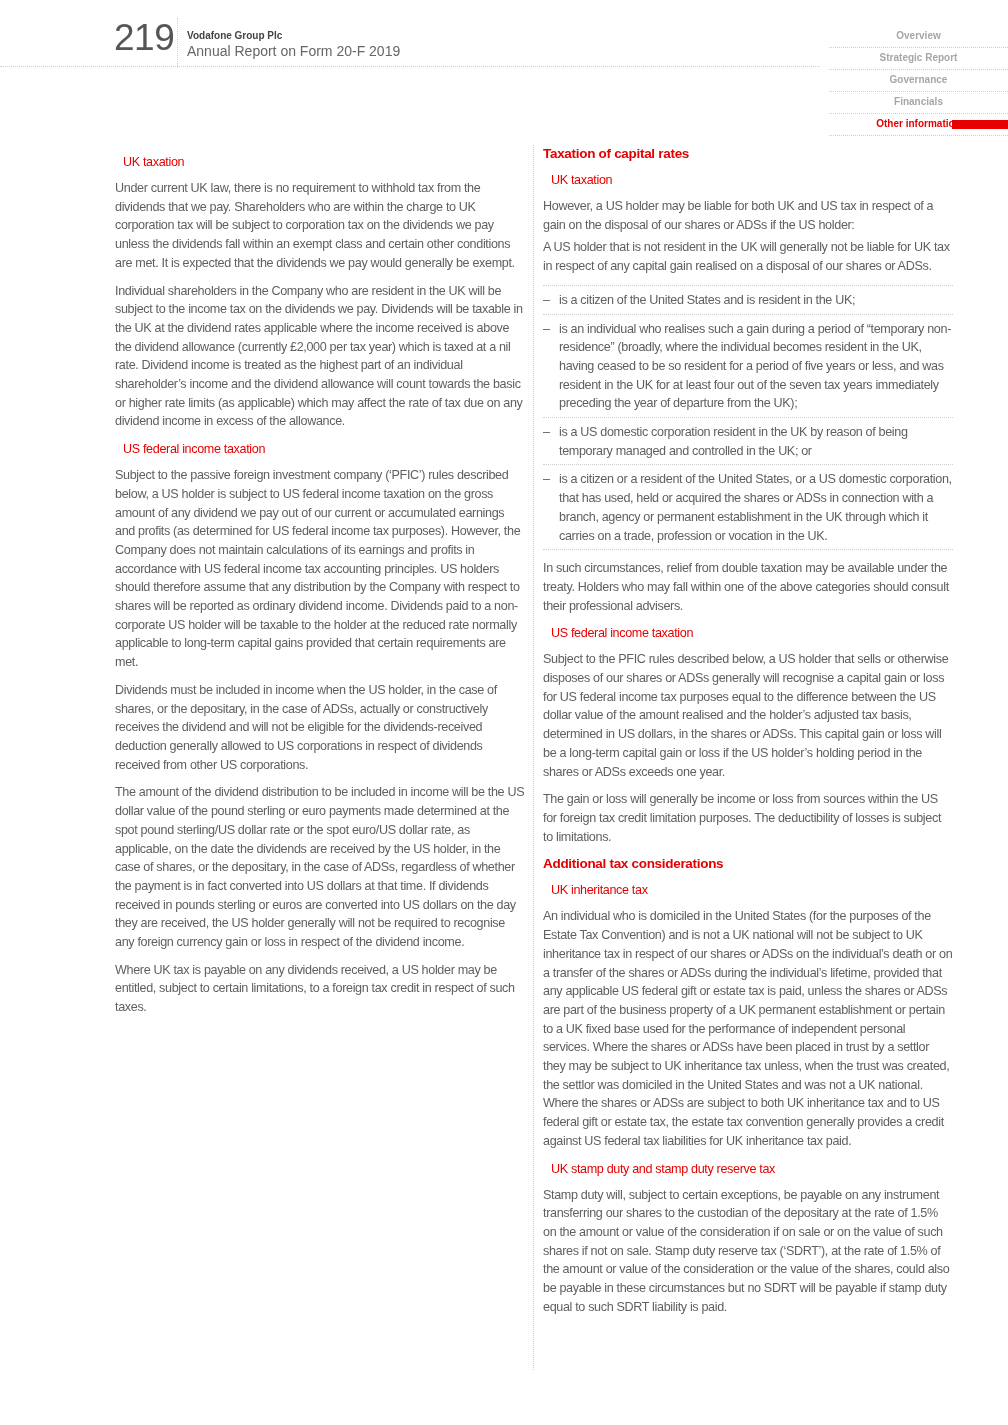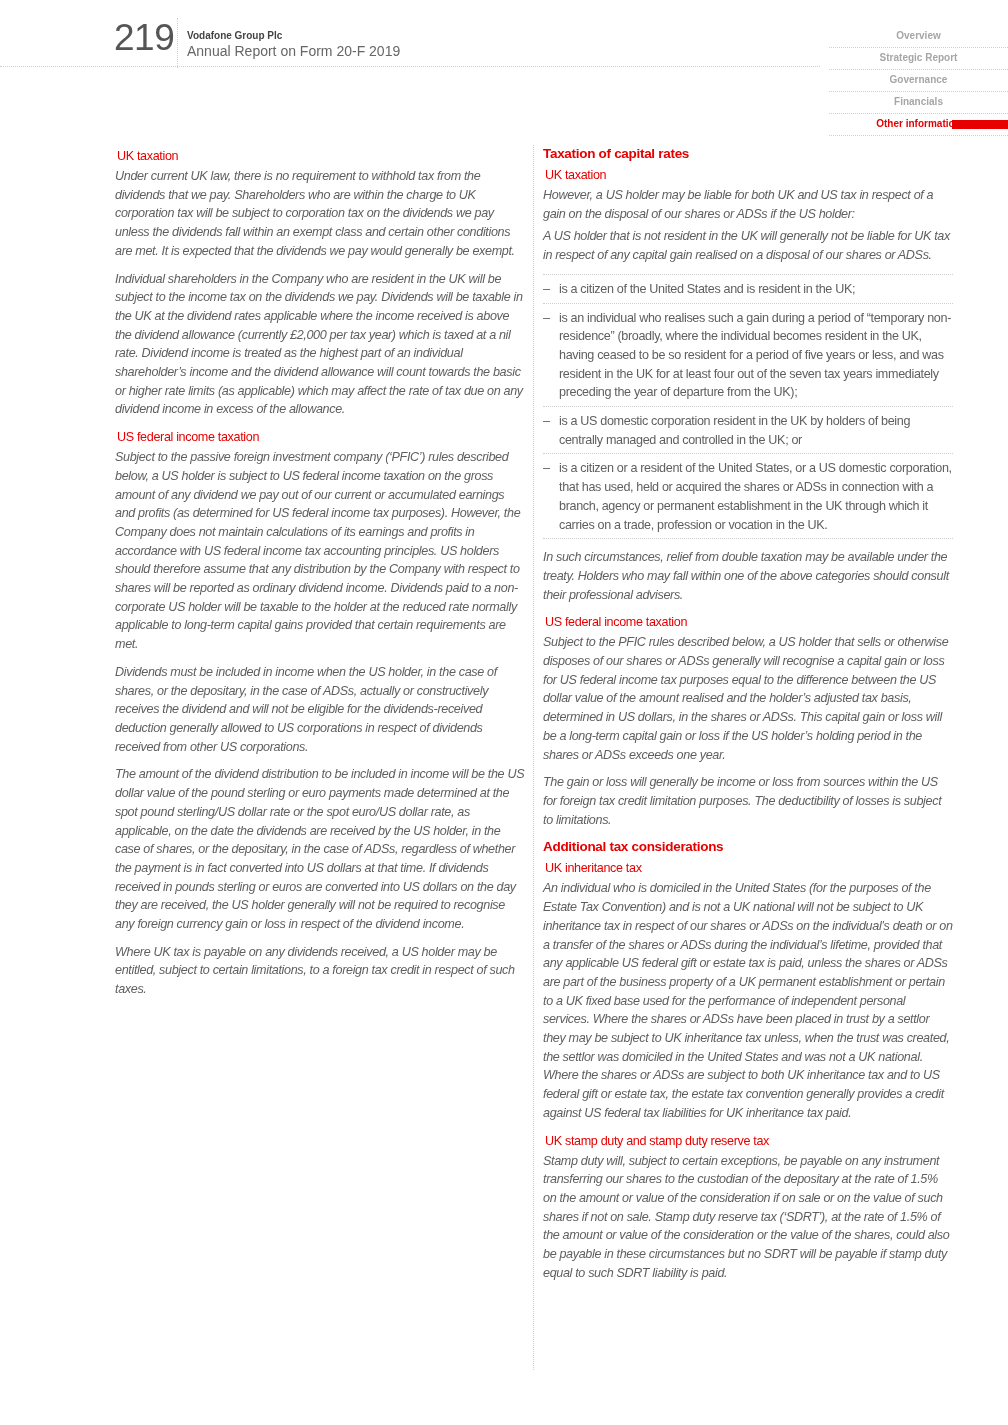--- a/index.html
+++ b/index.html
@@ -49,24 +49,24 @@
   .col-right { left: 543px; }
   .col-divider {
     position: absolute; left: 533px; top: 145px; height: 1225px; width: 0;
     border-left: 1px dotted #cfcfcf;
   }
   h2 {
     margin: 0 0 3px 0; color: #e60000; font-size: 13.5px; font-weight: bold;
     line-height: 18px; letter-spacing: -0.3px;
   }
   h3 {
-    margin: 2px; color: #e60000; font-size: 12.6px; font-weight: normal;
+    margin: 8px; color: #e60000; font-size: 12.6px; font-weight: normal;
     line-height: 18px;
   }
-  p { margin: 0 0 9px 0; font-style: italic; }
+  p { margin: 0 0 9px 0; }
   ul.bullets {
     list-style: none; margin: 0 0 9px 0; padding: 0;
     border-top: 1px dotted #cfcfcf;
   }
   ul.bullets li {
     position: relative; padding: 5px 0 4px 16px;
     border-bottom: 1px dotted #cfcfcf;
   }
   ul.bullets li .dash {
     position: absolute; left: 0; top: 5px;
@@ -110,21 +110,21 @@
 
 <div class="col col-right">
   <div class="section">
     <h2>Taxation of capital rates</h2>
     <h3>UK taxation</h3>
     <p style="margin-bottom:4px">However, a US holder may be liable for both UK and US tax in respect of a gain on the disposal of our shares or ADSs if the US holder:</p>
     <p>A US holder that is not resident in the UK will generally not be liable for UK tax in respect of any capital gain realised on a disposal of our shares or ADSs.</p>
     <ul class="bullets">
       <li><span class="dash">–</span><span>is a citizen of the United States and is resident in the UK;</span></li>
       <li><span class="dash">–</span><span>is an individual who realises such a gain during a period of “temporary non-residence” (broadly, where the individual becomes resident in the UK, having ceased to be so resident for a period of five years or less, and was resident in the UK for at least four out of the seven tax years immediately preceding the year of departure from the UK);</span></li>
-      <li><span class="dash">–</span><span>is a US domestic corporation resident in the UK by holders of being centrally managed and controlled in the UK; or</span></li>
+      <li><span class="dash">–</span><span>is a US domestic corporation resident in the UK by reason of being temporary managed and controlled in the UK; or</span></li>
       <li><span class="dash">–</span><span>is a citizen or a resident of the United States, or a US domestic corporation, that has used, held or acquired the shares or ADSs in connection with a branch, agency or permanent establishment in the UK through which it carries on a trade, profession or vocation in the UK.</span></li>
     </ul>
     <p>In such circumstances, relief from double taxation may be available under the treaty. Holders who may fall within one of the above categories should consult their professional advisers.</p>
     <h3>US federal income taxation</h3>
     <p>Subject to the PFIC rules described below, a US holder that sells or otherwise disposes of our shares or ADSs generally will recognise a capital gain or loss for US federal income tax purposes equal to the difference between the US dollar value of the amount realised and the holder’s adjusted tax basis, determined in US dollars, in the shares or ADSs. This capital gain or loss will be a long-term capital gain or loss if the US holder’s holding period in the shares or ADSs exceeds one year.</p>
     <p>The gain or loss will generally be income or loss from sources within the US for foreign tax credit limitation purposes. The deductibility of losses is subject to limitations.</p>
   </div>
   <div class="section">
     <h2>Additional tax considerations</h2>
     <h3>UK inheritance tax</h3>

